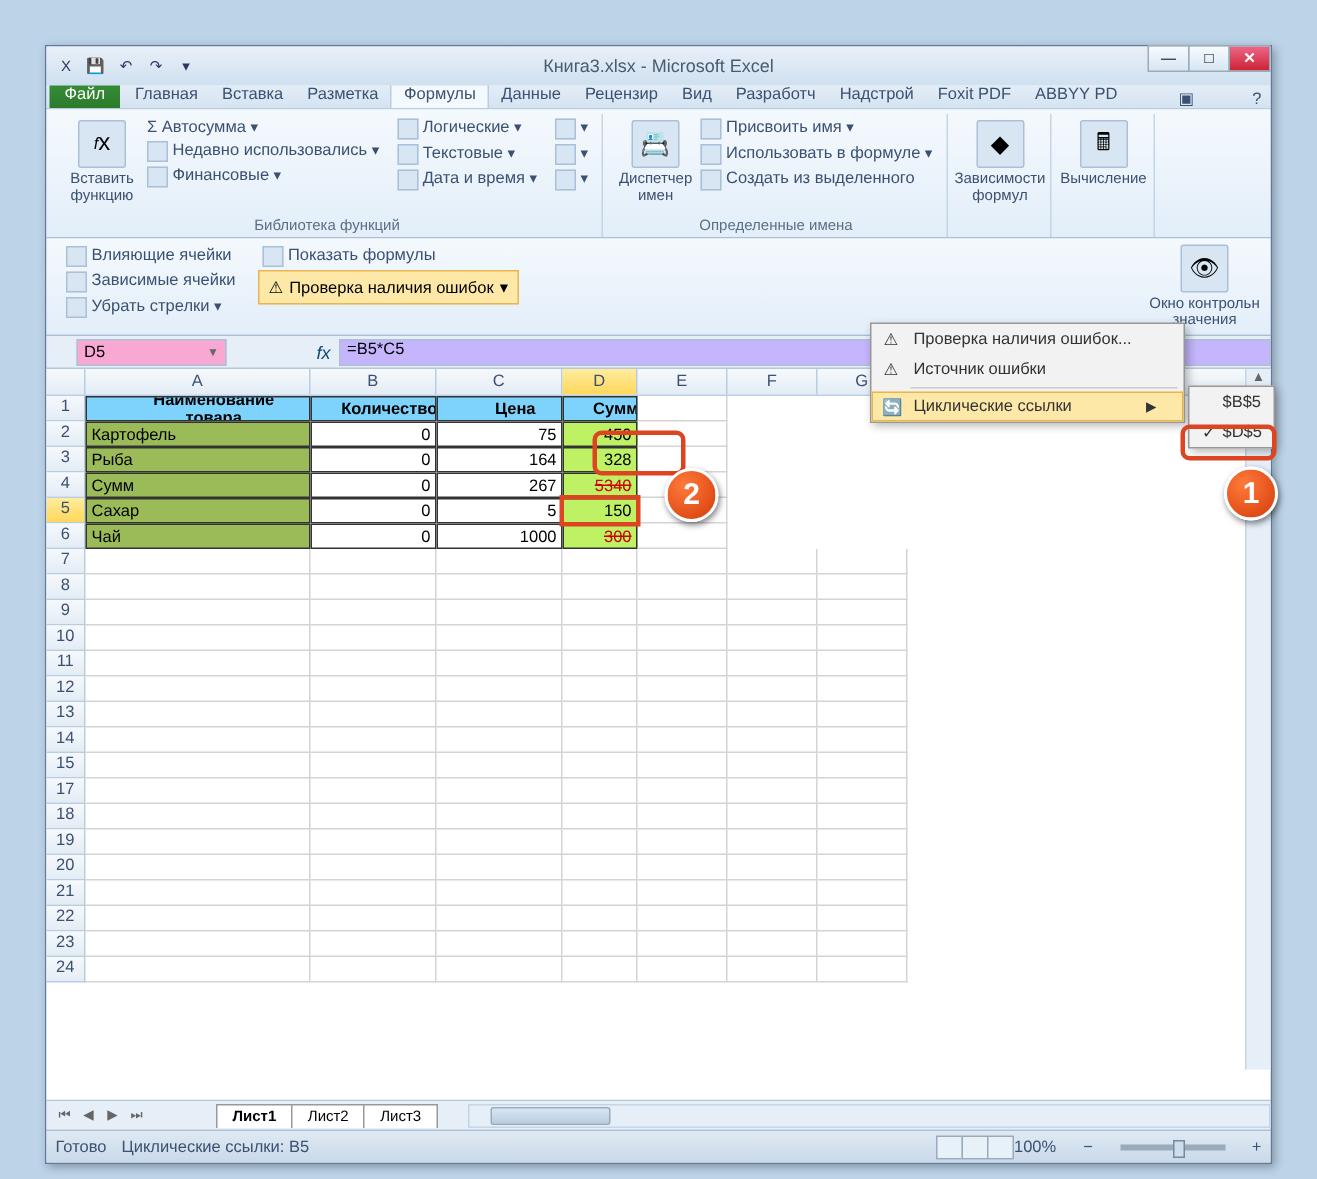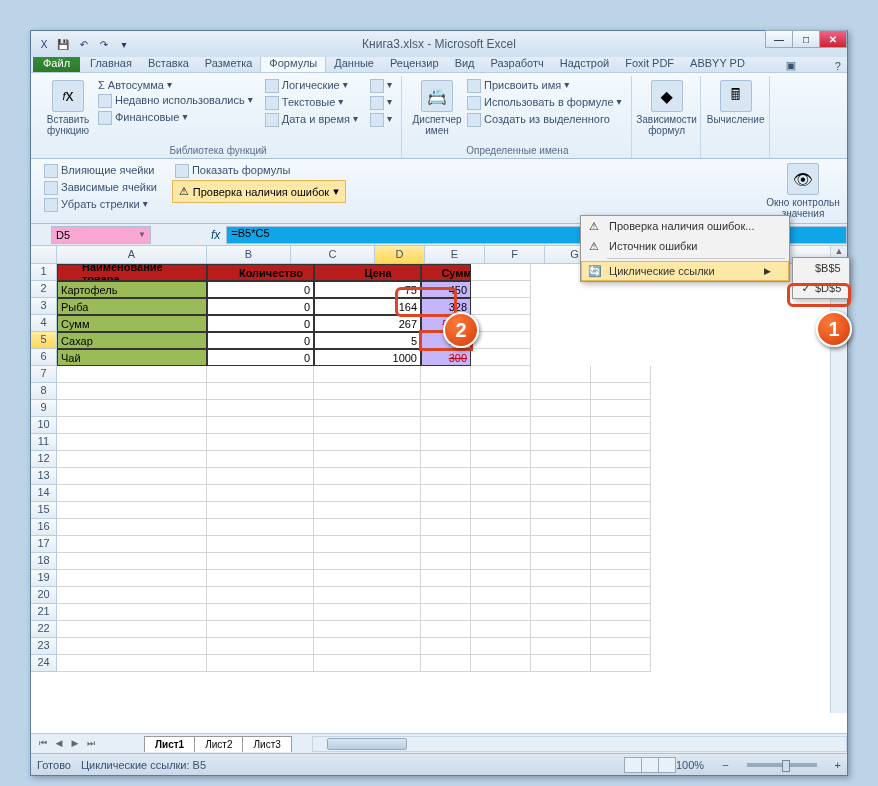--- a/index.html
+++ b/index.html
@@ -31,44 +31,44 @@
 .rib-big .lbl { text-align: center; font-size: 10px; line-height: 1.1; margin-top: 2px; color: #3b5172; }
 .rib-small { display: flex; gap: 3px; padding: 1px 3px; font-size: 10px; color: #3b5172; white-space: nowrap; }
 .rib-small .ico { width: 14px; height: 14px; background: #d8e6f3; border: 1px solid #a9c0d8; display: inline-block; }
 
 .ribbon2 { background: linear-gradient(#f4f9fd,#e3eef9); border-bottom: 1px solid #a9bfd6; display: flex; padding: 2px 4px; position: relative; }
 
 .namebox-row { height: 22px; background: #e6eef7; border-bottom: 1px solid #b4c8dc; display: flex; align-items: center; }
 .namebox { width: 100px; height: 18px; background: #f9a8d4; border: 1px solid #acc0d6; margin-left: 20px; padding: 0 4px; font-size: 11px; display: flex; align-items: center; }
 .namebox .dd { margin-left: auto; font-size: 8px; color: #666; }
 .fx-lbl { margin-left: 60px; font-style: italic; color: #0c4a6e; font-size: 12px; }
-.formula-input { flex: 1; height: 18px; background: #0ea5e9; border: 1px solid #acc0d6; margin-left: 6px; padding: 0 4px; font-size: 11px; }
+.formula-input { flex: 1; height: 18px; background: #c4b5fd; border: 1px solid #acc0d6; margin-left: 6px; padding: 0 4px; font-size: 11px; }
 
 .sheet-area { flex: 1; position: relative; background: #fff; overflow: hidden; }
 .grid { position: absolute; left: 0; top: 0; right: 0; }
 .col-headers { display: flex; height: 18px; background: linear-gradient(#f6f9fc,#e3ecf5); border-bottom: 1px solid #b9cde2; }
 .corner { width: 26px; border-right: 1px solid #b9cde2; }
 .ch { width: 72px; text-align: center; border-right: 1px solid #b9cde2; color: #3b5172; padding-top: 2px; font-size: 11px; }
 .ch.A { width: 150px; }
 .ch.B, .ch.C { width: 84px; }
 .ch.D { width: 50px; background: linear-gradient(#ffec9f,#ffd75a); }
 .ch.E, .ch.F, .ch.G { width: 60px; }
 
 .row { display: flex; height: 17px; }
 .rh { width: 26px; background: linear-gradient(#f6f9fc,#e3ecf5); border-right: 1px solid #b9cde2; border-bottom: 1px solid #b9cde2; text-align: center; color: #3b5172; font-size: 11px; padding-top: 1px; }
 .rh.active { background: linear-gradient(#ffec9f,#ffd75a); }
 .cell { border-right: 1px solid #d4d4d4; border-bottom: 1px solid #d4d4d4; padding: 0 3px; font-size: 11px; overflow: hidden; display: flex; align-items: center; }
 .cA { width: 150px; }
-.cB, .cC { width: 107px; }
+.cB, .cC { width: 84px; }
 .cD { width: 50px; }
 .cE, .cF, .cG { width: 60px; }
-.hdr-cell { background: #b91c1c; font-weight: bold; border: 1px solid #333; text-align: left; justify-content: center; padding-left: 24px; }
+.hdr-cell { background: #7dd3fc; font-weight: bold; border: 1px solid #333; text-align: center; justify-content: center; padding-left: 24px; }
 .data-a { background: #9bbb59; border: 1px solid #333; }
 .data-num { background: #fff; border: 1px solid #333; text-align: right; justify-content: flex-end; }
-.data-d { background: #c4b5fd; border: 1px solid #333; text-align: right; justify-content: flex-end; }
+.data-d { background: #bef264; border: 1px solid #333; text-align: right; justify-content: flex-end; }
 .strike { text-decoration: line-through; color: #c00; }
 .sel-cell { outline: 3px solid #d42; outline-offset: -1px; z-index: 3; position: relative; }
 
 .sheet-tabs { height: 20px; background: #e6eef7; display: flex; align-items: center; border-top: 1px solid #b4c8dc; }
 .st-nav { display: flex; gap: 0; padding: 0 4px; }
 .st-nav span { width: 16px; text-align: center; color: #666; font-size: 9px; }
 .st-tab { padding: 2px 10px; background: #fff; border: 1px solid #999; border-bottom: none; font-size: 10px; margin-left: -1px; }
 .st-tab.active { font-weight: bold; margin-left: 41px; }
 .hscroll { flex: 1; margin-left: 20px; height: 16px; background: #e6eef7; border: 1px solid #c4d5e6; position: relative; }
 .hscroll .thumb { position: absolute; left: 14px; top: 1px; width: 80px; height: 12px; background: linear-gradient(#d9e6f2,#b8cde2); border: 1px solid #9ab; border-radius: 2px; }
@@ -372,30 +372,20 @@
           <div class="rh">15</div>
           <div class="cell cA"></div>
           <div class="cell cB"></div>
           <div class="cell cC"></div>
           <div class="cell cD"></div>
           <div class="cell cE"></div>
           <div class="cell cF"></div>
           <div class="cell cG"></div>
         </div>
       <div class="row">
-          <div class="rh">16</div>
-          <div class="cell cA"></div>
-          <div class="cell cB"></div>
-          <div class="cell cC"></div>
-          <div class="cell cD"></div>
-          <div class="cell cE"></div>
-          <div class="cell cF"></div>
-          <div class="cell cG"></div>
-        </div>
-      <div class="row">
           <div class="rh">17</div>
           <div class="cell cA"></div>
           <div class="cell cB"></div>
           <div class="cell cC"></div>
           <div class="cell cD"></div>
           <div class="cell cE"></div>
           <div class="cell cF"></div>
           <div class="cell cG"></div>
         </div>
       <div class="row">

